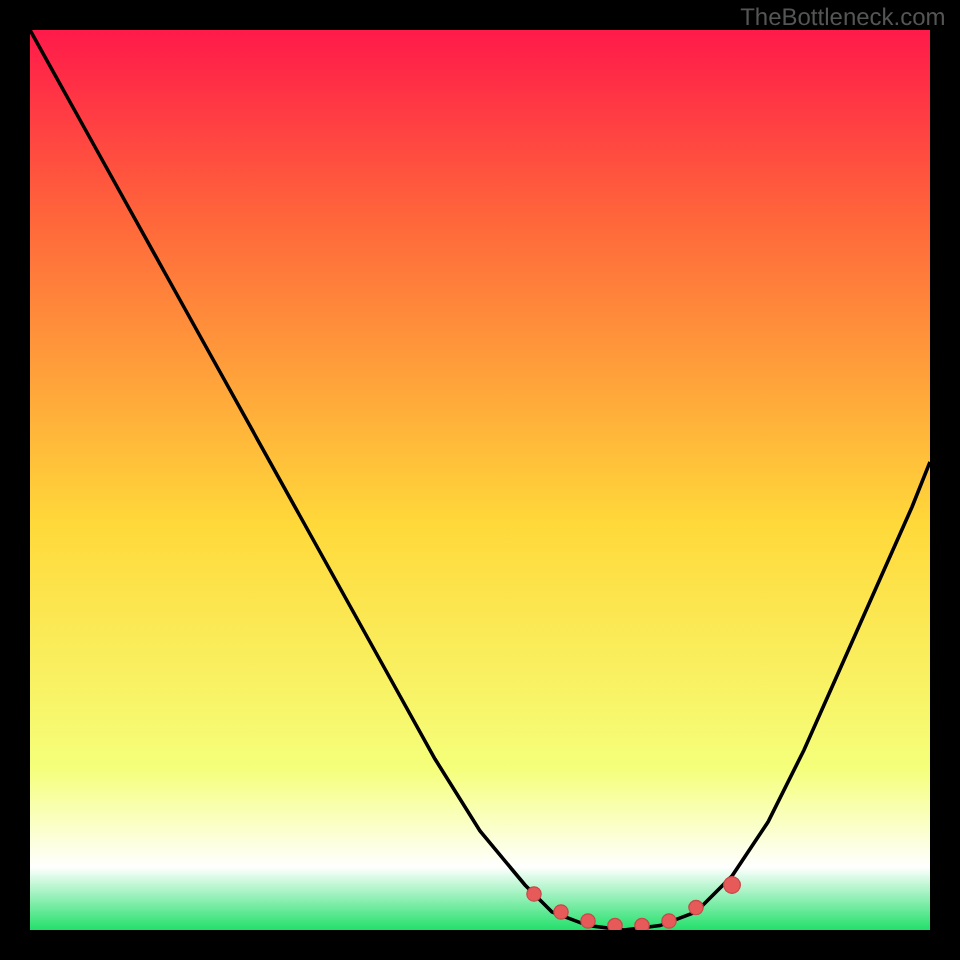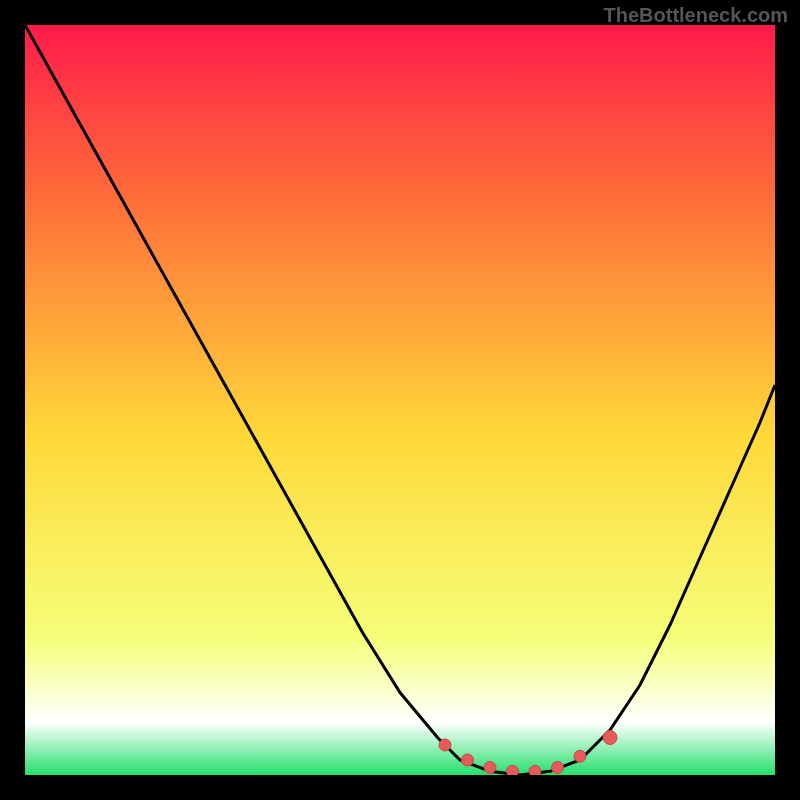--- a/index.html
+++ b/index.html
@@ -16,21 +16,21 @@
     width: 800px;
     height: 800px;
     background: #000;
   }
   .watermark {
     position: absolute;
     top: 4px;
     right: 12px;
     color: #555;
     font-size: 20px;
-    font-weight: 700;
+    font-weight: 400;
     z-index: 10;
   }
   .plot-area {
     position: absolute;
     left: 25px;
     top: 25px;
     width: 750px;
     height: 750px;
   }
   .plot-area svg {

